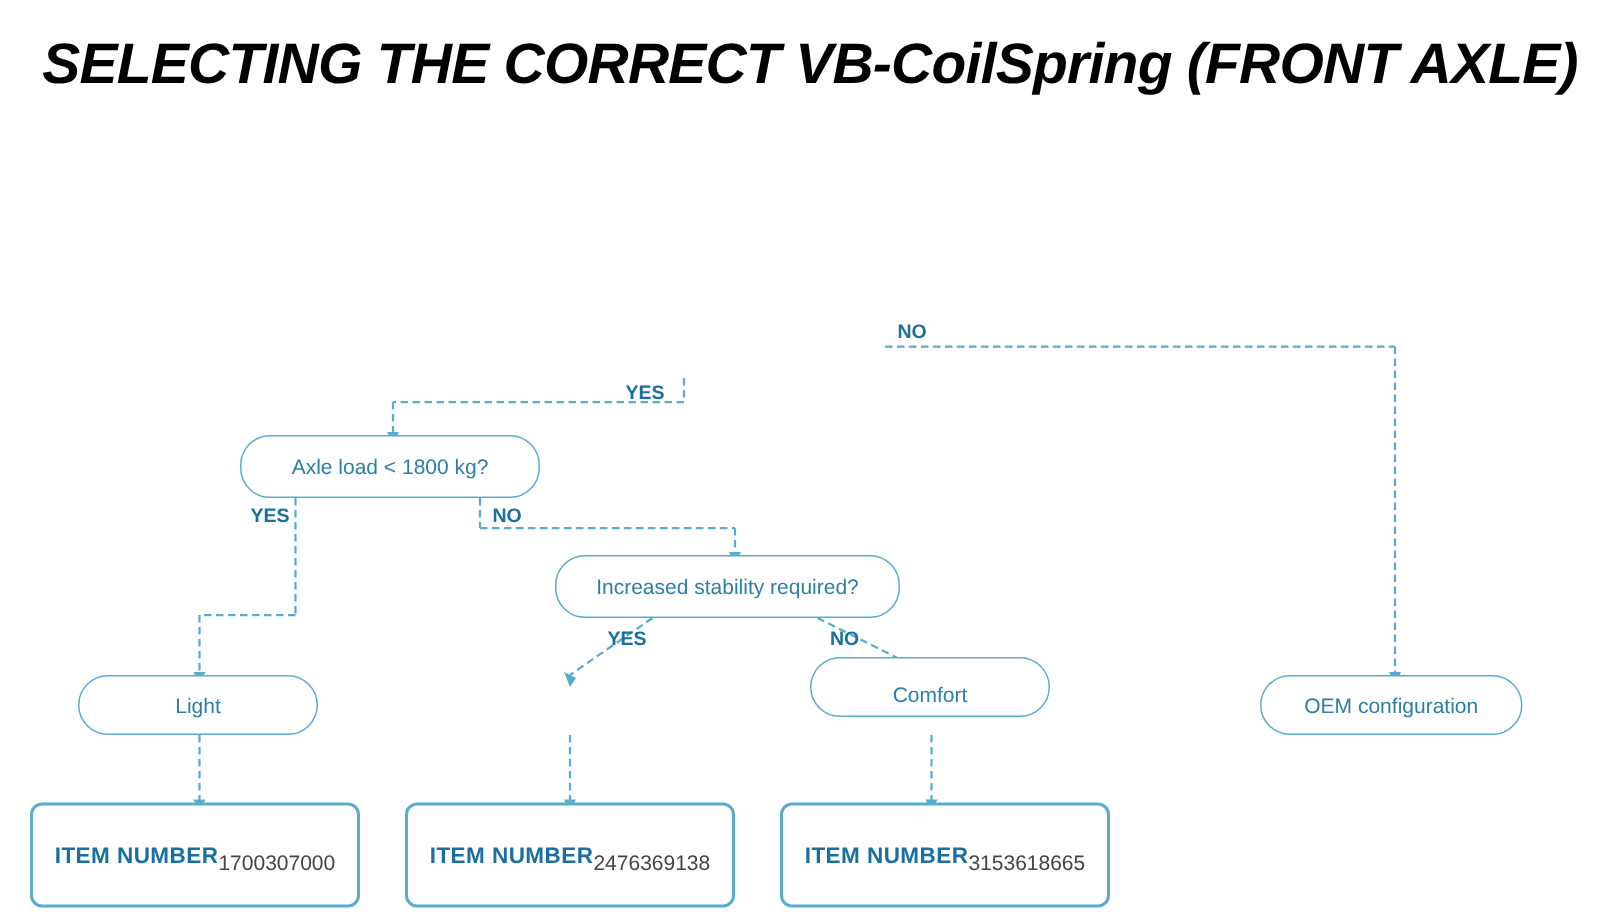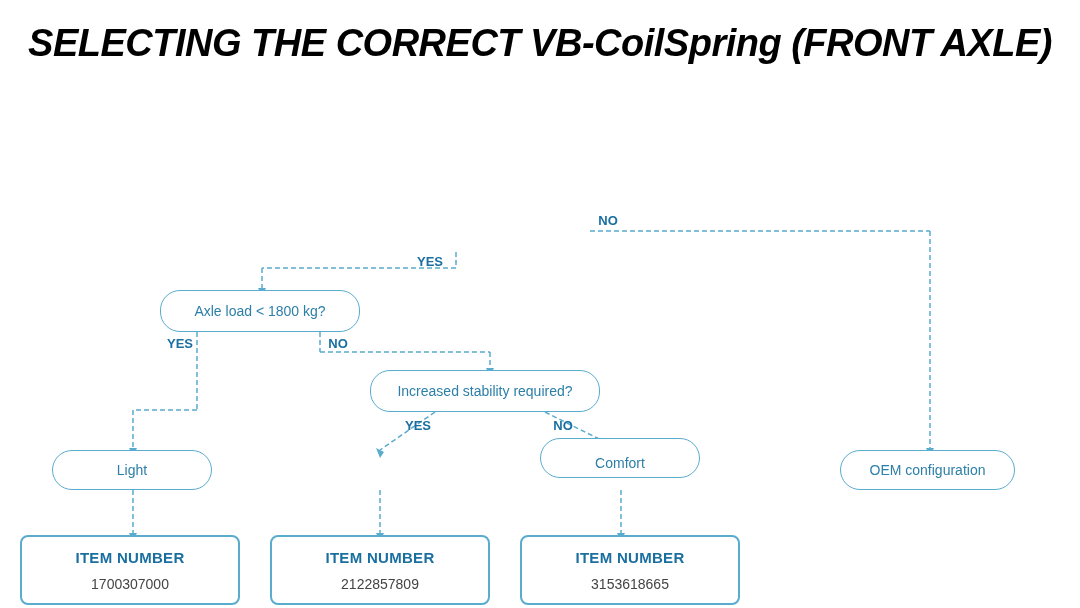--- a/index.html
+++ b/index.html
@@ -54,21 +54,20 @@
       border-style: solid;
     }
 
     .item-box {
       position: absolute;
       border: 2px solid #5aacce;
       border-radius: 8px;
       background: #ffffff;
       color: #2c7fa8;
       display: flex;
-      flex-direction: column;
       align-items: center;
       justify-content: center;
       text-align: center;
       padding: 8px 10px;
     }
 
     .item-box .item-label {
       font-size: 15px;
       font-weight: 900;
       color: #1a6fa0;
@@ -156,21 +155,21 @@
     <span>OEM configuration</span>
   </div>
 
   <div class="item-box" style="left:20px; top:455px; width:220px; height:70px;">
     <span class="item-label">ITEM NUMBER</span>
     <span class="item-number">1700307000</span>
   </div>
 
   <div class="item-box" style="left:270px; top:455px; width:220px; height:70px;">
     <span class="item-label">ITEM NUMBER</span>
-    <span class="item-number">2122857809</span>
+    <span class="item-number">2476369138</span>
   </div>
 
   <div class="item-box" style="left:520px; top:455px; width:220px; height:70px;">
     <span class="item-label">ITEM NUMBER</span>
     <span class="item-number">3153618665</span>
   </div>
 
 </div>
 
 </body></html>

